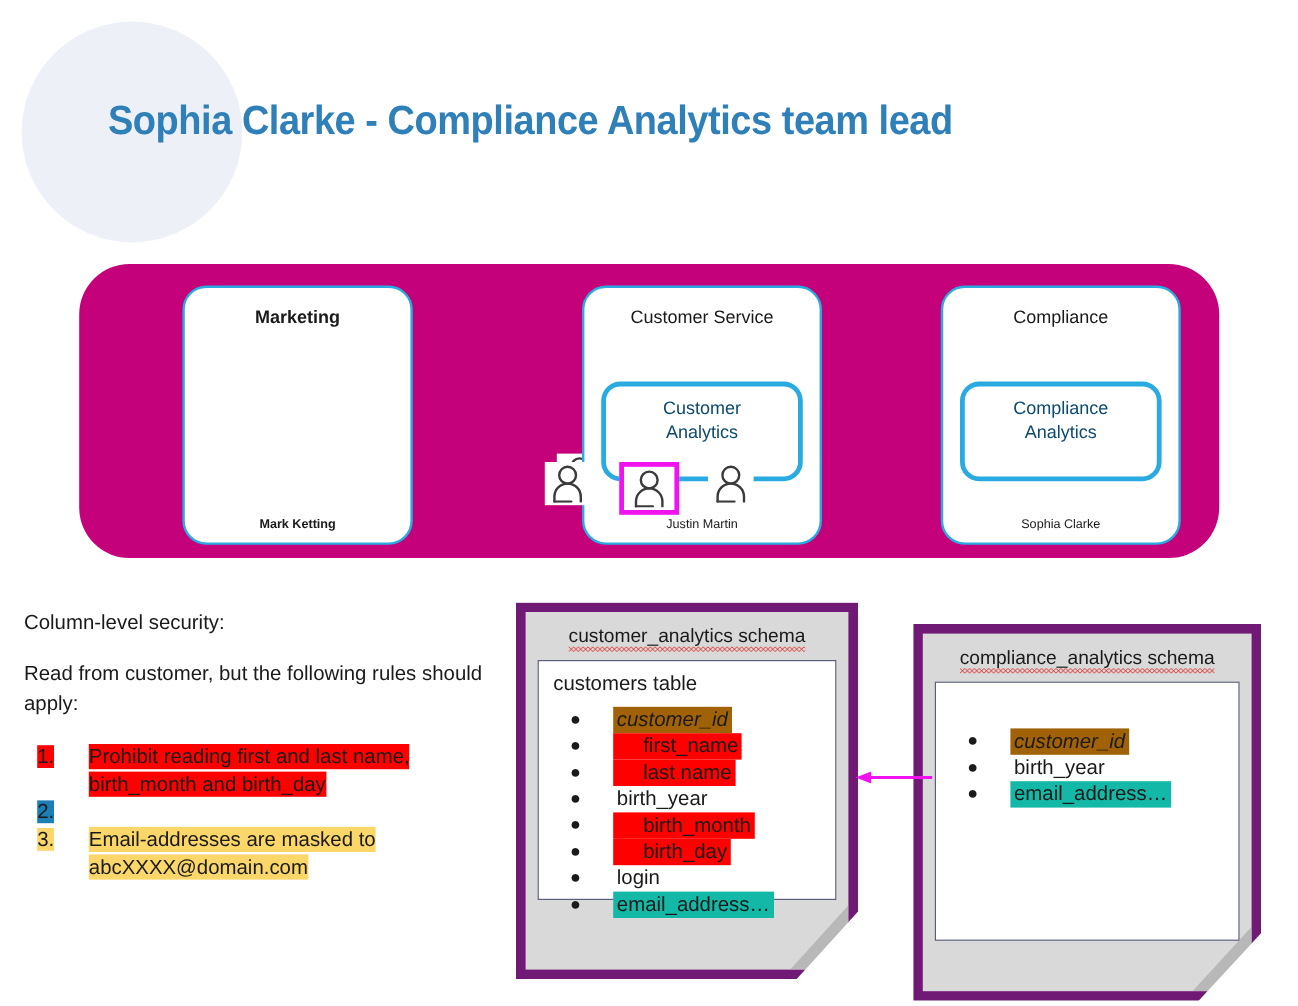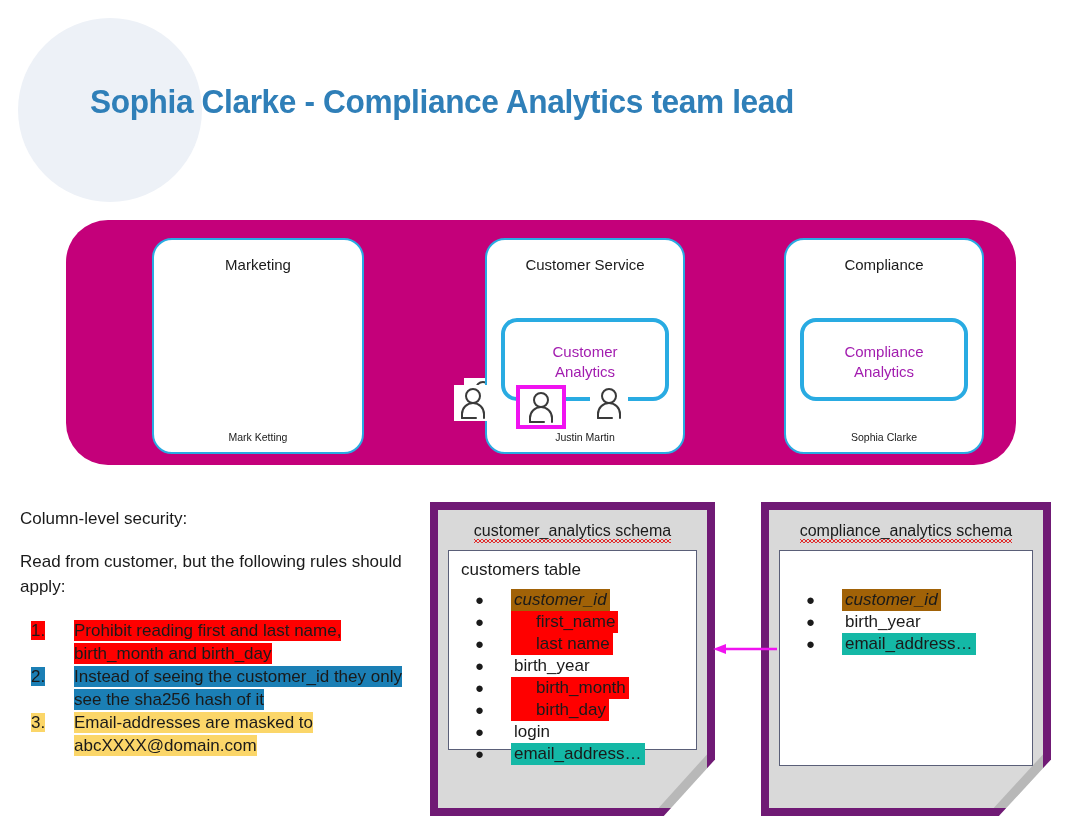--- a/index.html
+++ b/index.html
@@ -57,21 +57,21 @@
   }
   .dept {
     position: absolute;
     top: 238px;
     height: 216px;
     background: #ffffff;
     border: 2px solid #29abe2;
     border-radius: 20px;
     box-sizing: border-box;
   }
-  .dept-marketing { left: 152px; width: 212px; }
+  .dept-marketing { left: 152px; width: 192px; font-weight: bold; }
   .dept-service   { left: 485px; width: 200px; }
   .dept-compliance{ left: 784px; width: 200px; }
 
   .dept-title {
     position: absolute;
     top: 16px;
     left: 0;
     width: 100%;
     text-align: center;
     font-size: 15px;
@@ -94,26 +94,26 @@
     right: 14px;
     top: 78px;
     height: 83px;
     border: 4px solid #29abe2;
     border-radius: 16px;
     box-sizing: border-box;
   }
   .analytics-label {
     position: absolute;
     left: 0;
-    top: 20px;
+    top: 9px;
     width: 100%;
     text-align: center;
     font-size: 15px;
     line-height: 20px;
-    color: #a21caf;
+    color: #0c4a6e;
     white-space: pre-line;
   }
 
   
   .people-row {
     position: absolute;
     left: 0;
     width: 100%;
     display: flex;
     justify-content: center;
@@ -388,23 +388,20 @@
         <span class="hl-red">1.</span>
       </div>
       <div class="rule-text">
         <span class="hl-red">Prohibit reading first and last name, birth_month and birth_day</span>
       </div>
     </div>
     <div class="rule">
       <div class="rule-num">
         <span class="hl-blue">2.</span>
       </div>
-      <div class="rule-text">
-        <span class="hl-blue">Instead of seeing the customer_id they only see the sha256 hash of it</span>
-      </div>
     </div>
     <div class="rule">
       <div class="rule-num">
         <span class="hl-amber">3.</span>
       </div>
       <div class="rule-text">
         <span class="hl-amber">Email-addresses are masked to abcXXXX@domain.com</span>
       </div>
     </div>
   </div>
@@ -448,21 +445,21 @@
           <span class="field-name">login</span>
         </li>
         <li class="field-item">
           <span class="field-bullet">●</span>
           <span class="field-name fi-amber">email_address…</span>
         </li>
       </ul>
     </div>
   </div>
 
-  <div class="doc" style="left:761px; top:502px; width:290px; height:314px;">
+  <div class="doc" style="left:761px; top:520px; width:290px; height:314px;">
     <div class="doc-fold"></div>
     <div class="doc-title">
       <span class="squiggle">compliance_analytics schema</span>
     </div>
     <div class="doc-inner" style="left:10px; top:40px; right:10px; height:216px;">
       <ul class="field-list">
         <li class="field-item">
           <span class="field-bullet">●</span>
           <span class="field-name fi-blue">customer_id</span>
         </li>

